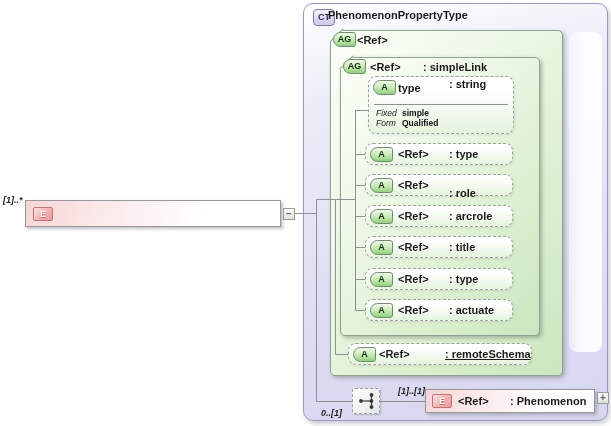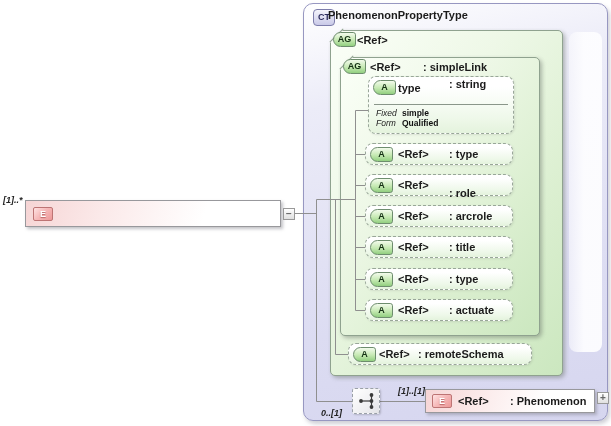--- a/index.html
+++ b/index.html
@@ -134,21 +134,21 @@
   </div>
   <div class="dbox" style="left:365px;top:299px;width:148px;height:22px;">
     <span class="badge badge-g" style="left:4px;top:3px;">A</span>
     <span class="lbl abs" style="left:32px;top:4px;">&lt;Ref&gt;</span>
     <span class="lbl abs" style="left:83px;top:4px;">: actuate</span>
   </div>
 
   <div class="dbox" style="left:348px;top:343px;width:184px;height:22px;">
     <span class="badge badge-g" style="left:4px;top:3px;">A</span>
     <span class="lbl abs" style="left:30px;top:4px;">&lt;Ref&gt;</span>
-    <span class="lbl abs" style="left:69px;top:4px;">: remoteSchema</span>
+    <span class="lbl abs" style="left:96px;top:4px;text-decoration:underline;">: remoteSchema</span>
   </div>
 
   <span class="occ" style="left:321px;top:408px;">0..[1]</span>
   <div class="seqbox">
     <svg width="26" height="24" style="position:absolute;left:0;top:0;">
       <line x1="8" y1="12" x2="18.5" y2="12" stroke="#3a3a3a" stroke-width="1.2"></line>
       <line x1="18.5" y1="6" x2="18.5" y2="18" stroke="#3a3a3a" stroke-width="1.2"></line>
       <circle cx="8" cy="12" r="1.9" fill="#3a3a3a"></circle>
       <circle cx="18.5" cy="6" r="1.9" fill="#3a3a3a"></circle>
       <circle cx="18.5" cy="12" r="1.9" fill="#3a3a3a"></circle>

